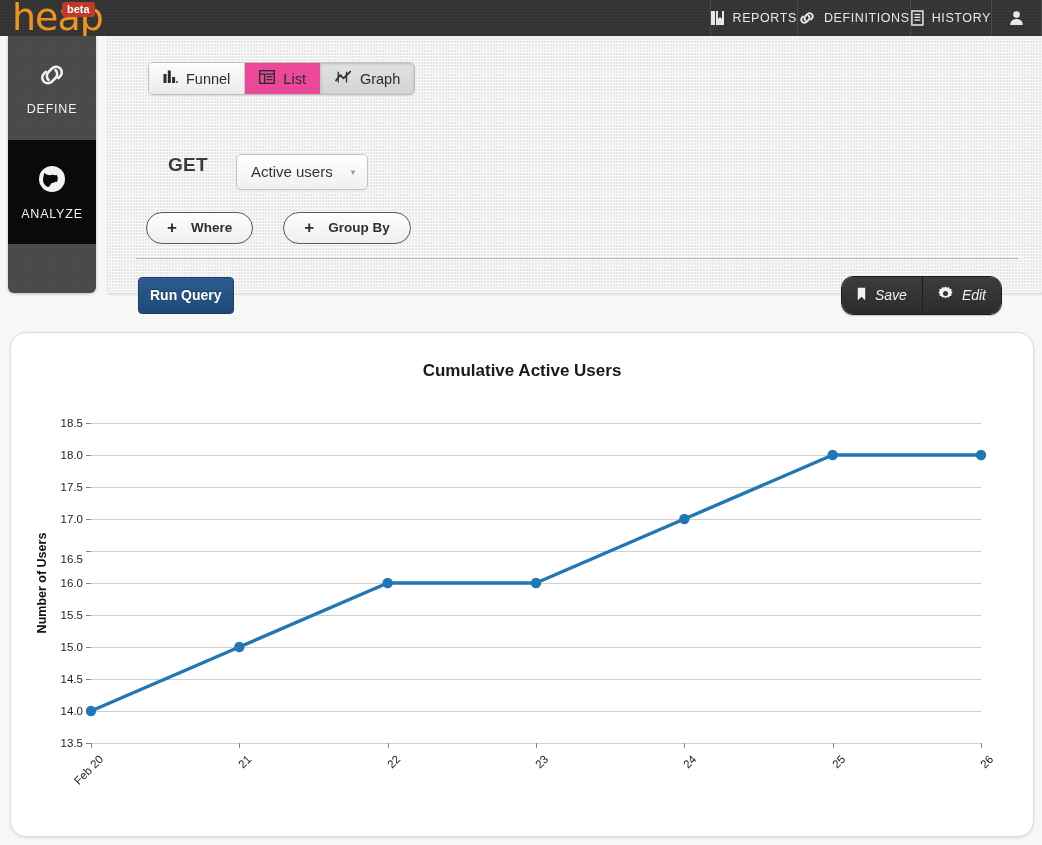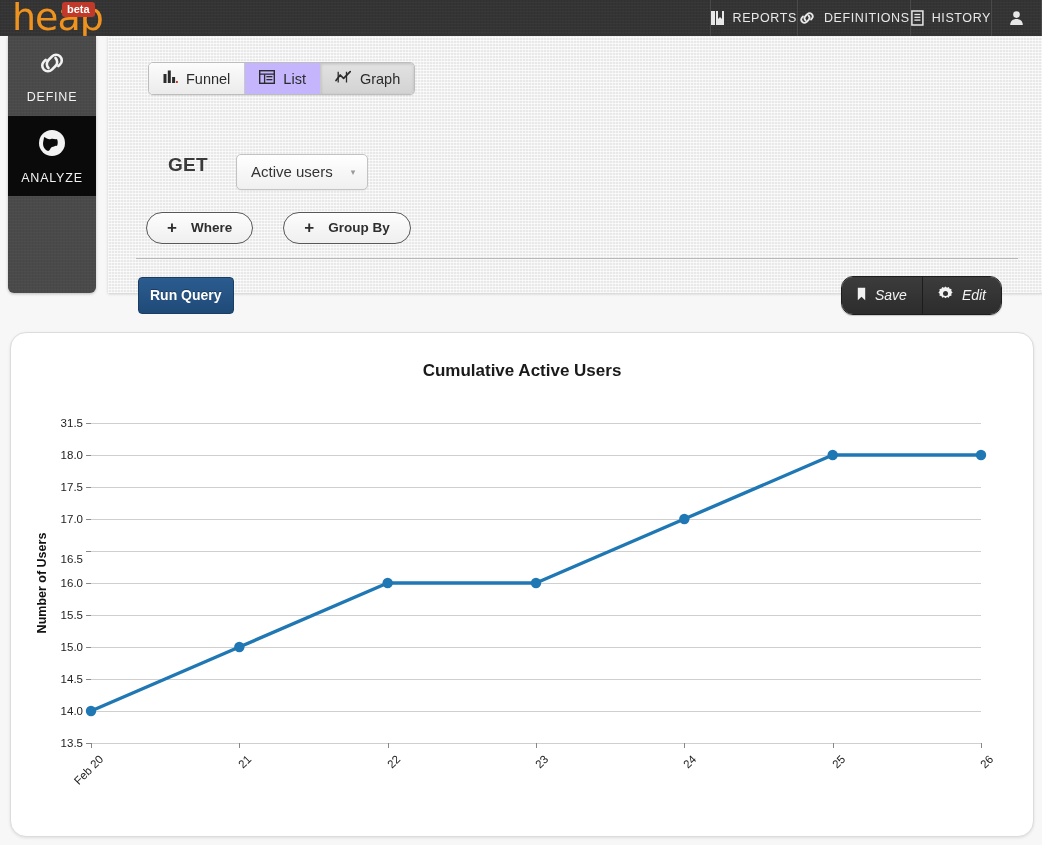--- a/index.html
+++ b/index.html
@@ -44,21 +44,21 @@
   .sidebar{
     position:absolute; left:8px; top:36px; width:88px; height:257px;
     background:#4a4a4a;
     background-image:
       repeating-linear-gradient(0deg, rgba(255,255,255,.02) 0 1px, transparent 1px 3px),
       repeating-linear-gradient(90deg, rgba(0,0,0,.04) 0 1px, transparent 1px 3px);
     border-bottom-left-radius:6px; border-bottom-right-radius:6px;
     box-shadow:0 1px 3px rgba(0,0,0,.25);
   }
   .side-item{
-    height:80px; display:flex; flex-direction:column; align-items:center;
+    height:104px; display:flex; flex-direction:column; align-items:center;
     justify-content:center; gap:9px; color:#f2f2f2; cursor:pointer;
   }
   .side-item.active{ background:#0a0a0a; }
   .side-label{ font-size:12.5px; letter-spacing:.8px; }
 
   
   .query-panel{
     position:absolute; left:96px; top:36px; width:938px; height:257px;
     background:#efefef;
     background-image:
@@ -73,21 +73,21 @@
   .tabs{ position:absolute; left:40px; top:26px; display:flex;
          border:1px solid #bdbdbd; border-radius:5px; overflow:hidden;
          box-shadow:0 1px 1px rgba(0,0,0,.07); background:#fff; }
   .tab{
     display:flex; align-items:center; gap:8px;
     padding:7px 14px; font-size:14.5px; color:#2b2b2b; cursor:pointer;
     background:linear-gradient(#fcfcfc,#ebebeb);
     border-right:1px solid #c9c9c9;
   }
   .tab:last-child{ border-right:none; }
-  .tab.plain{ background:#c4b5fd; }
+  .tab.plain{ background:#ec4899; }
   .tab.active{ background:linear-gradient(#e2e2e2,#d3d3d3);
                box-shadow:inset 0 1px 3px rgba(0,0,0,.16); }
 
   
   .get-row{ position:absolute; left:60px; top:118px; display:flex; align-items:flex-start; gap:28px; }
   .get-label{ font-size:19px; font-weight:bold; color:#3a3a3a; letter-spacing:.3px; }
   .select{
     display:flex; align-items:center; justify-content:space-between; gap:18px;
     min-width:88px; padding:8px 12px 9px 14px; font-size:15px; color:#333;
     background:linear-gradient(#ffffff,#f0f0f0);
@@ -335,21 +335,21 @@
   </div>
 
 </div>
 
 <div class="chart-card">
   <div class="chart-title">Cumulative Active Users</div>
   <div class="ylabel">Number of Users</div>
   <div class="plot" id="plot">
       <div class="gridline" style="top: 0px;"></div>
       <div class="ytickmark" style="top: 0px;"></div>
-      <div class="ytick" style="top: 0px;">31.5</div>
+      <div class="ytick" style="top: 0px;">18.5</div>
       <div class="gridline" style="top: 32px;"></div>
       <div class="ytickmark" style="top: 32px;"></div>
       <div class="ytick" style="top: 32px;">18.0</div>
       <div class="gridline" style="top: 64px;"></div>
       <div class="ytickmark" style="top: 64px;"></div>
       <div class="ytick" style="top: 64px;">17.5</div>
       <div class="gridline" style="top: 96px;"></div>
       <div class="ytickmark" style="top: 96px;"></div>
       <div class="ytick" style="top: 96px;">17.0</div>
       <div class="gridline" style="top: 128px;"></div>

